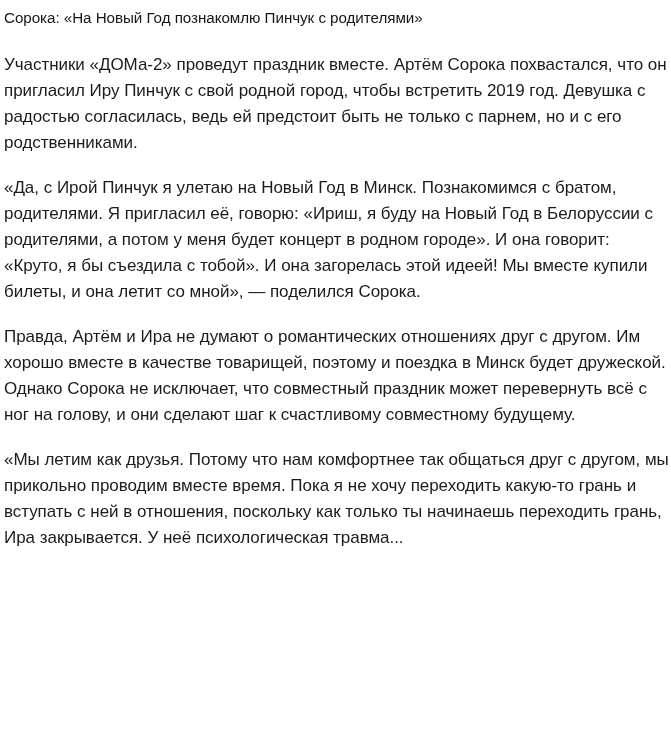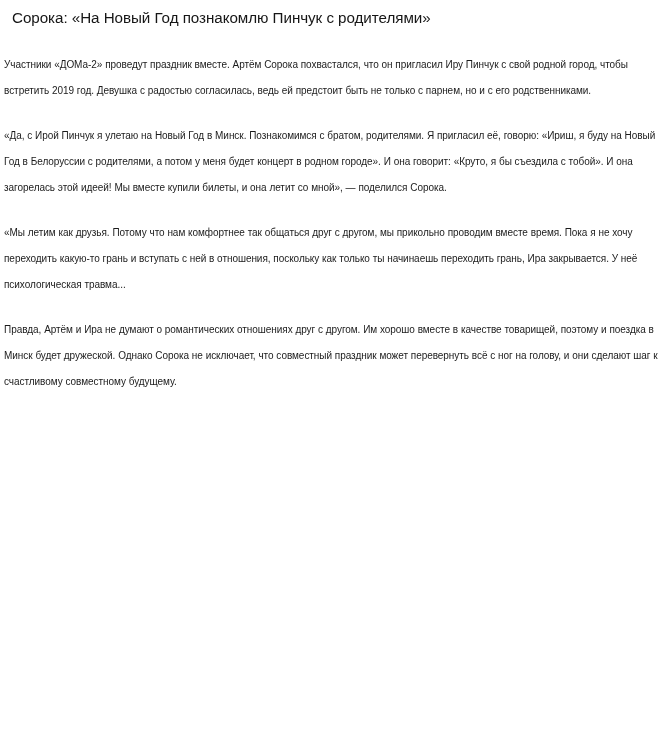--- a/index.html
+++ b/index.html
@@ -18,29 +18,29 @@
   #article {
     width: 671px;
     box-sizing: border-box;
     padding: 7px 2px 0 4px;
   }
   .headline {
     font-size: 15.2px;
     line-height: 21px;
     font-weight: 400;
     color: #161616;
-    margin: 0 0 0 8px;
+    margin: 0 0 0 0;
     letter-spacing: -0.05px;
     white-space: nowrap;
   }
   .body-block {
     margin-top: 24px;
   }
   p.para {
-    font-size: 10px;
+    font-size: 17px;
     line-height: 26px;
     color: #1b1b1b;
     margin: 0 0 19px 0;
     text-align: left;
     letter-spacing: -0.05px;
     word-spacing: 0.1px;
   }
   p.para:last-child {
     margin-bottom: 0;
   }
@@ -48,17 +48,17 @@
 </head>
 <body style="background: rgb(255, 255, 255); color: rgb(27, 27, 27);">
 
 <article id="article">
 
   <h1 class="headline">Сорока: «На Новый Год познакомлю Пинчук с родителями»</h1>
 
   <div class="body-block">
     <p class="para">Участники «ДОМа-2» проведут праздник вместе. Артём Сорока похвастался, что он пригласил Иру Пинчук с свой родной город, чтобы встретить 2019 год. Девушка с радостью согласилась, ведь ей предстоит быть не только с парнем, но и с его родственниками.</p>
     <p class="para">«Да, с Ирой Пинчук я улетаю на Новый Год в Минск. Познакомимся с братом, родителями. Я пригласил её, говорю: «Ириш, я буду на Новый Год в Белоруссии с родителями, а потом у меня будет концерт в родном городе». И она говорит: «Круто, я бы съездила с тобой». И она загорелась этой идеей! Мы вместе купили билеты, и она летит со мной», — поделился Сорока.</p>
+    <p class="para">Правда, Артём и Ира не думают о романтических отношениях друг с другом. Им хорошо вместе в качестве товарищей, поэтому и поездка в Минск будет дружеской. Однако Сорока не исключает, что совместный праздник может перевернуть всё с ног на голову, и они сделают шаг к счастливому совместному будущему.</p>
     <p class="para">«Мы летим как друзья. Потому что нам комфортнее так общаться друг с другом, мы прикольно проводим вместе время. Пока я не хочу переходить какую-то грань и вступать с ней в отношения, поскольку как только ты начинаешь переходить грань, Ира закрывается. У неё психологическая травма...</p>
-    <p class="para">Правда, Артём и Ира не думают о романтических отношениях друг с другом. Им хорошо вместе в качестве товарищей, поэтому и поездка в Минск будет дружеской. Однако Сорока не исключает, что совместный праздник может перевернуть всё с ног на голову, и они сделают шаг к счастливому совместному будущему.</p>
   </div>
 
 </article>
 
 </body></html>

